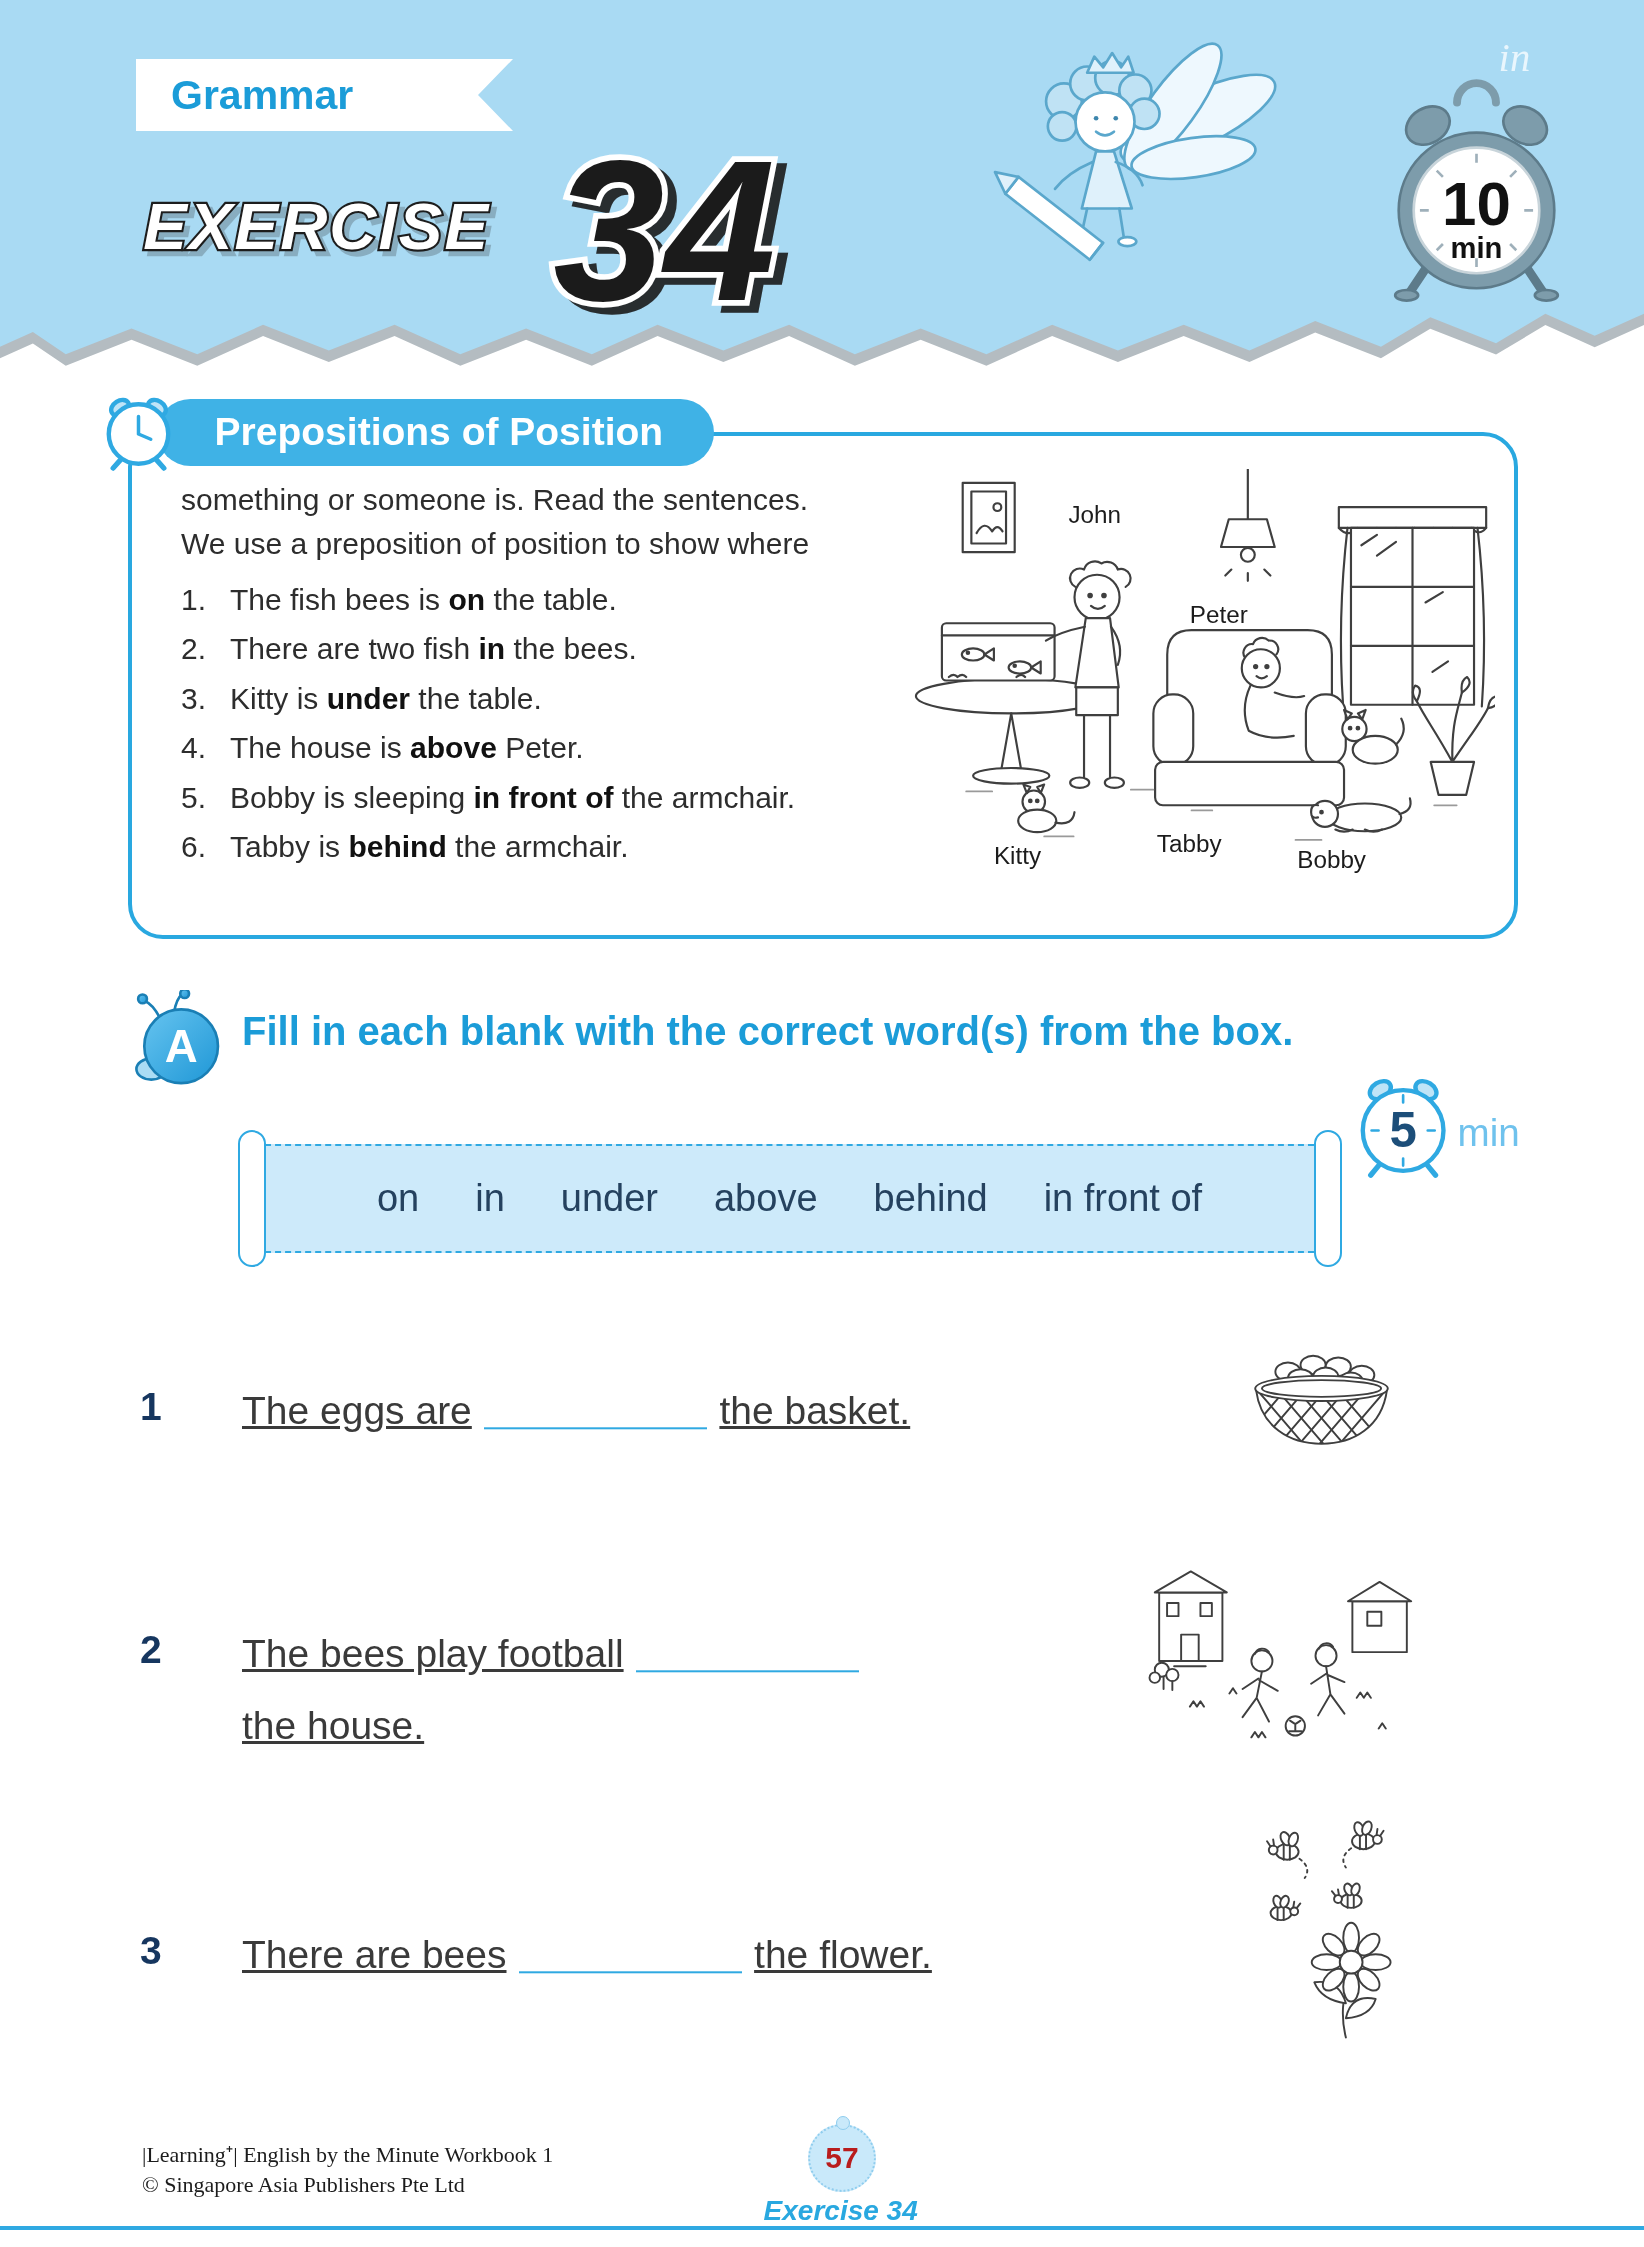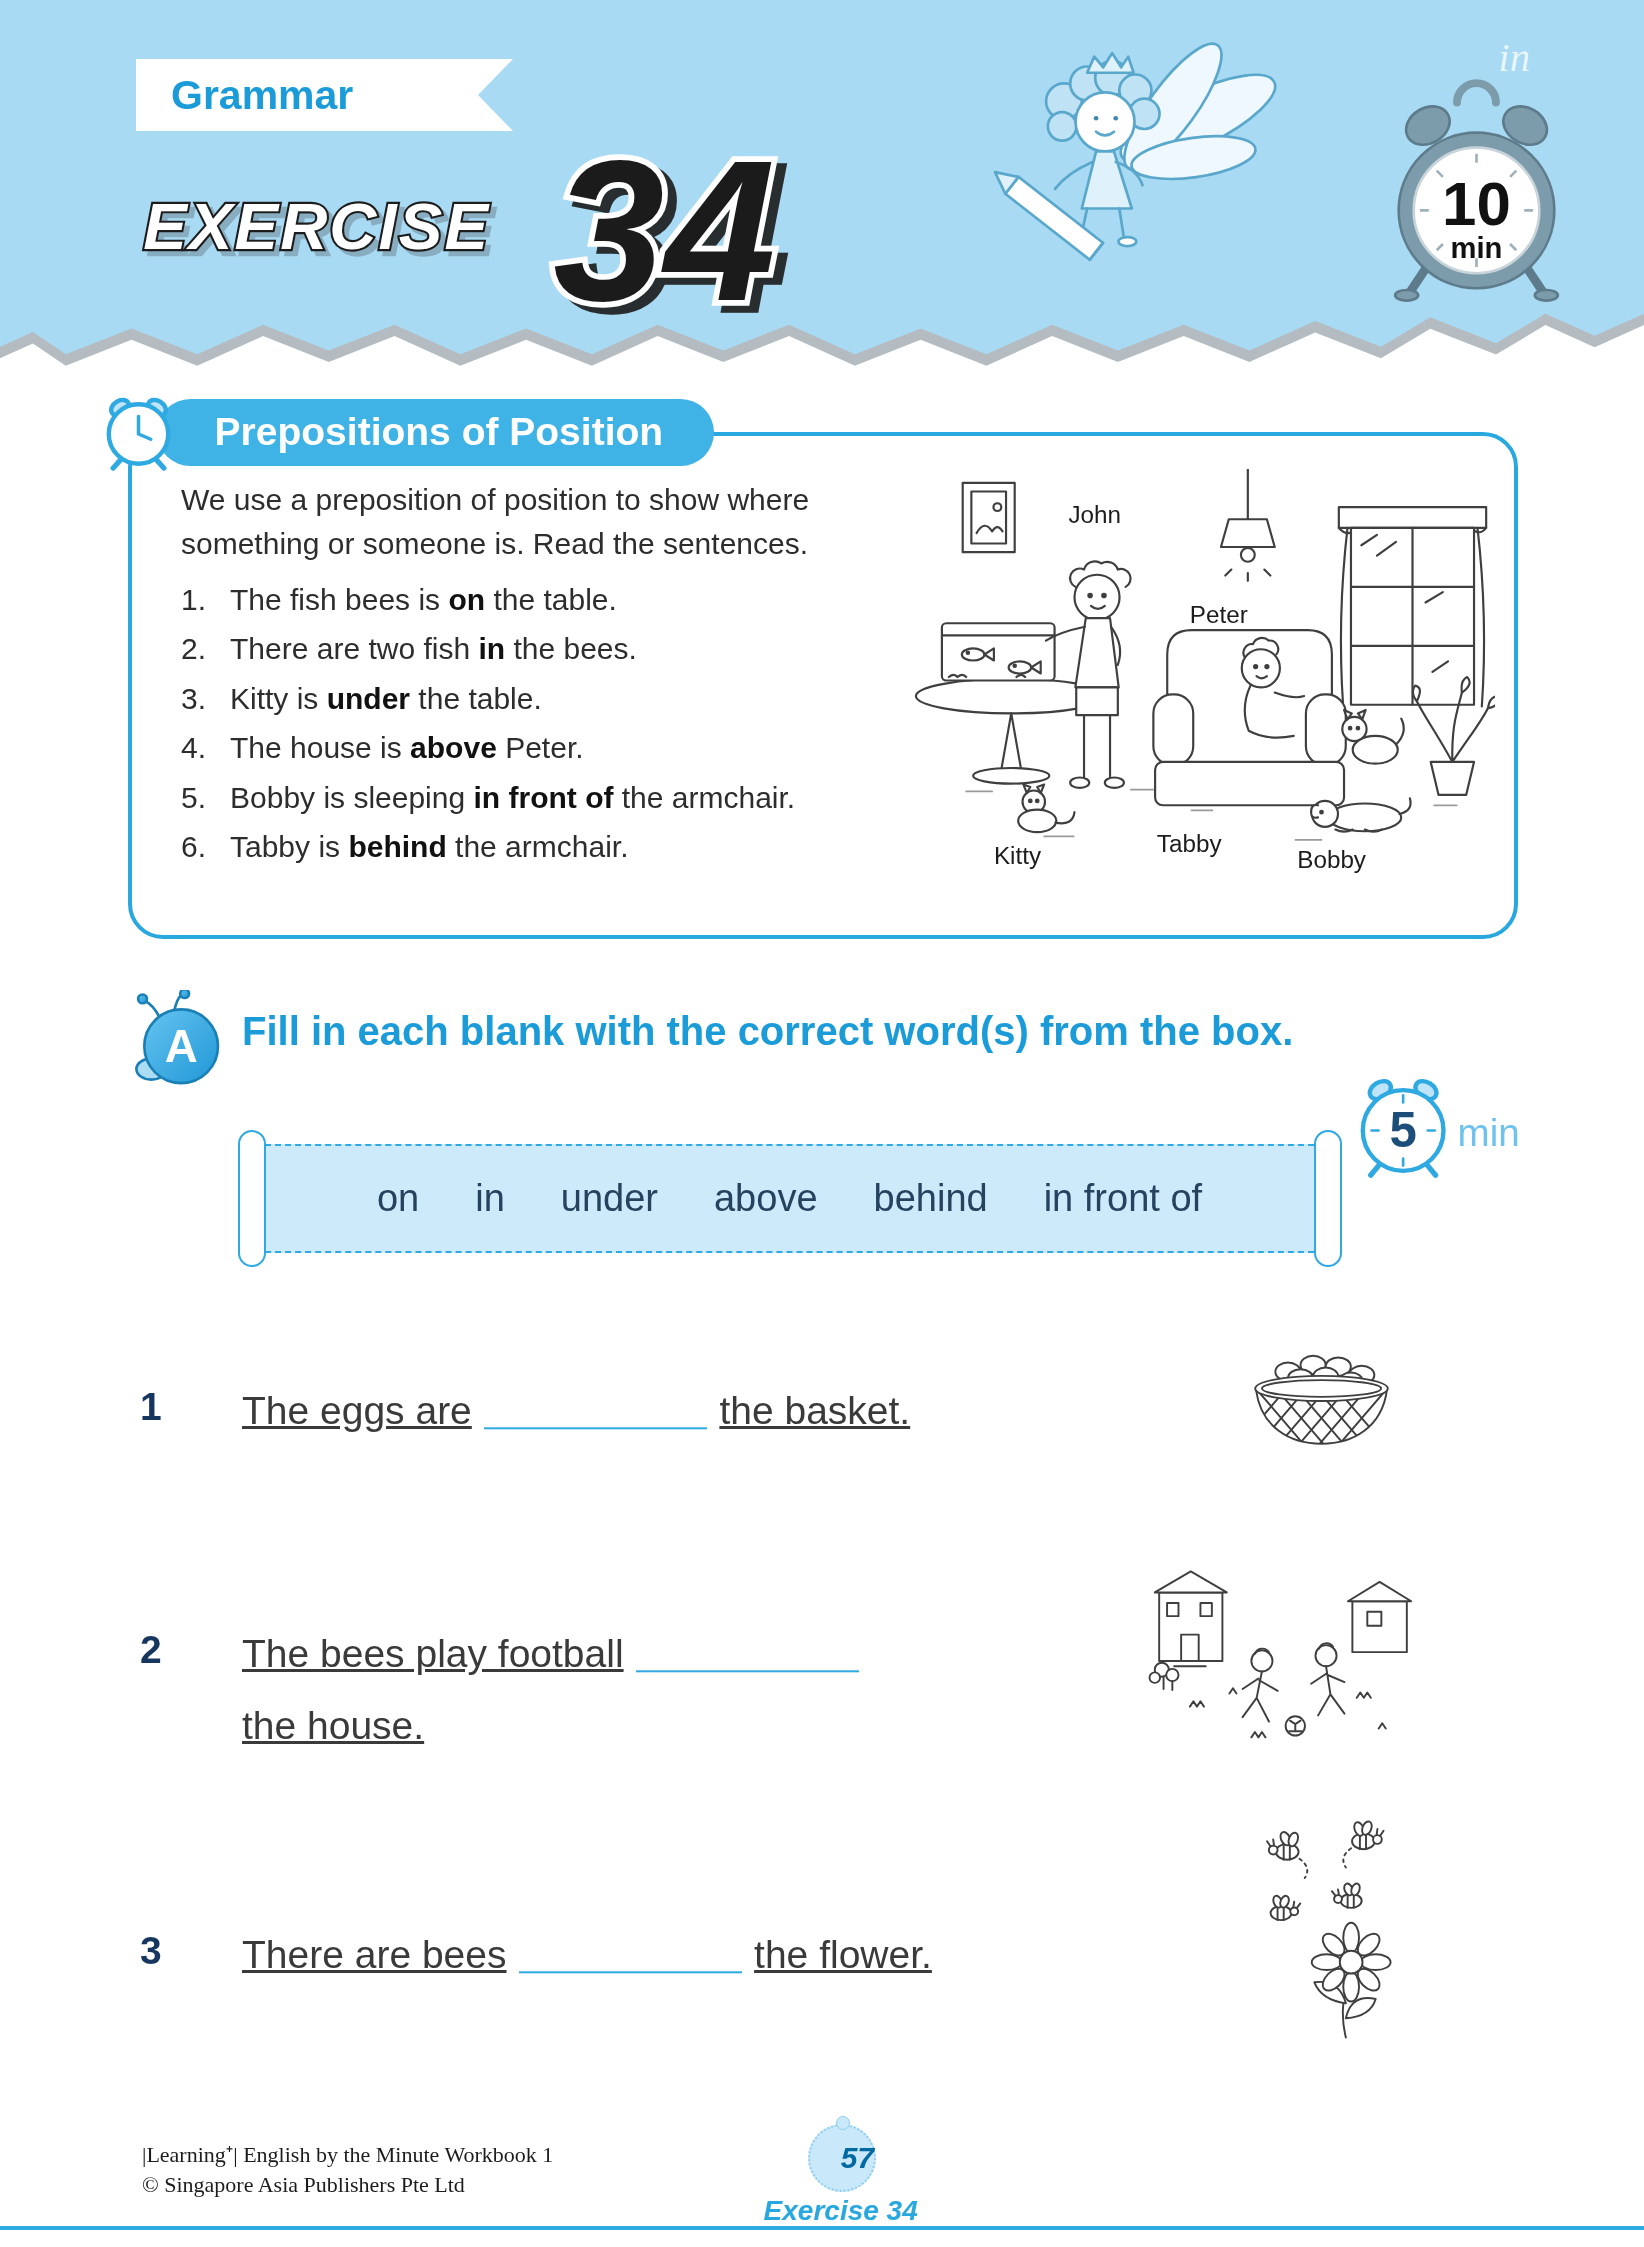--- a/index.html
+++ b/index.html
@@ -60,22 +60,22 @@
   .q-line2 { margin-top:19.3px; }
 
   .img-basket  { position:absolute; left:1246px; top:1327px; width:151px; height:128px; }
   .img-football{ position:absolute; left:1146px; top:1564px; width:274px; height:193px; }
   .img-bees    { position:absolute; left:1239px; top:1815px; width:191px; height:226px; }
 
   
   .imprint { position:absolute; left:142px; top:2140px; font-family:"Liberation Serif", serif;
     font-size:22px; color:#1c1c1c; line-height:1.35; }
   .page-badge { position:absolute; left:808px; top:2124px; width:68px; height:68px; border-radius:50%;
-    background:#c9e9fa; border:2.6px dotted #8fcdee; display:flex; align-items:center; justify-content:flex-end;
-    color:#0369a1; font-size:30px; font-weight:bold;font-style:italic; }
+    background:#c9e9fa; border:2.6px dotted #8fcdee; display:flex; align-items:center; justify-content:center;
+    color:#b91c1c; font-size:30px; font-weight:bold; }
   .page-badge::before { content:""; position:absolute; top:-10.5px; left:50%; width:12.3px; height:12.3px;
     margin-left:-6.1px; border-radius:50%; background:#c9e9fa; border:1.8px solid #8fcdee; }
   .exercise-ref { position:absolute; left:0; top:2195px; width:1685px; text-align:center;
     transform:translateX(-1.8px); font-size:28px; font-weight:bold; font-style:italic; color:#29a8e0; }
   .bottom-rule { position:absolute; left:0; top:2226px; width:100%; height:3.5px; background:#2fa9e2; }
 </style>
 </head>
 <body>
 
 <div class="page">
@@ -155,22 +155,22 @@
         <path d="M52,56 V36 M52,56 L66,62" stroke-width="4"></path>
         <path d="M31,86 l-8,9 M73,86 l8,9" stroke-width="6"></path>
       </g>
     </svg>
     <div class="concept-pill">
       <span>Prepositions of Position</span>
     </div>
 
     <div class="concept-content">
       <div class="concept-intro">
+        <div>something or someone is. Read the sentences.</div>
         <div>We use a preposition of position to show where</div>
-        <div>something or someone is. Read the sentences.</div>
       </div>
 
       <div class="concept-list">
         <div class="concept-item">
           <span class="s-num">1.</span>
           <span class="s-text"><span>The fish bees is </span><span class="bd">on</span><span> the table.</span></span>
         </div>
         <div class="concept-item">
           <span class="s-num">2.</span>
           <span class="s-text"><span>There are two fish </span><span class="bd">in</span><span> the bees.</span></span>

